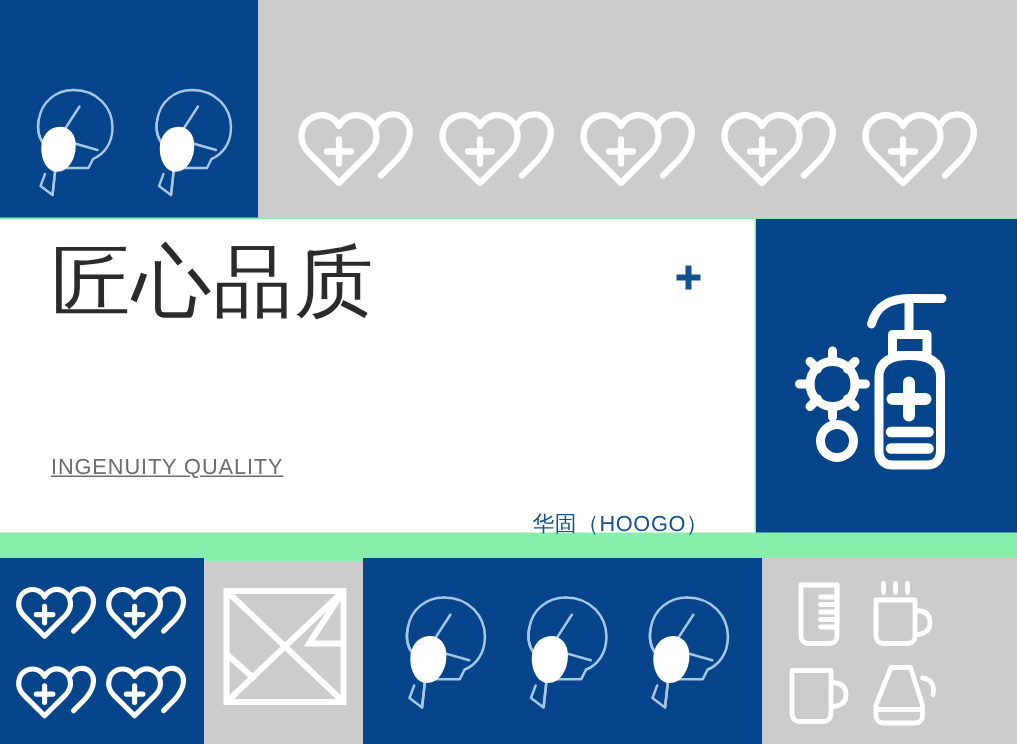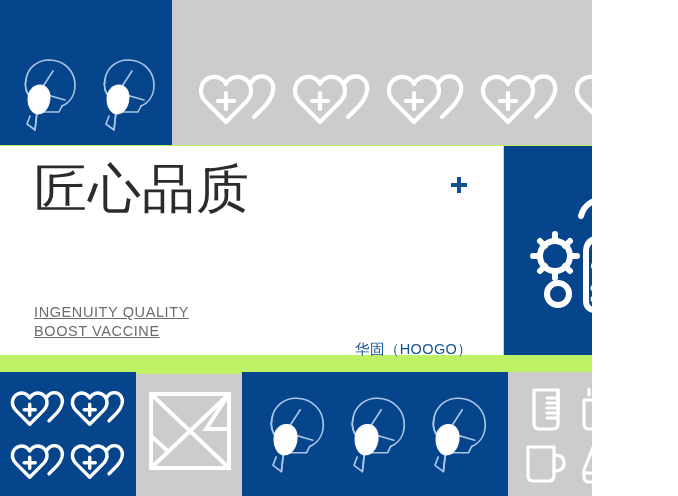--- a/index.html
+++ b/index.html
@@ -1,21 +1,21 @@
 <!DOCTYPE html>
 <html><head>
 <meta charset="utf-8">
 <style>
   html,body{margin:0;padding:0;background:#ffffff;}
   body{font-family:"Liberation Sans","DejaVu Sans",sans-serif;}
 
   #poster{
     position:relative;
-    width:592px;height:496px;
-    background:#bef264;
+    width:678px;height:496px;
+    background:#86efac;
     overflow:hidden;
   }
 
   
   .panel{position:absolute;box-sizing:border-box;}
   .blue{background:#06458c;}
   .gray{background:#cccccc;}
   .white{background:#ffffff;}
 
   
@@ -174,21 +174,20 @@
 
   <div class="panel white" id="mid-white"></div>
   <div class="panel blue" id="mid-blue"></div>
 
   <div id="headline">
     <div class="hl-line hl-dark">匠心品质</div>
   </div>
 
   <div id="subtitle">
     <div>INGENUITY QUALITY</div>
-    <div>BOOST VACCINE</div>
   </div>
 
   <div id="brand">华固（HOOGO）</div>
 
   <div id="plus-mark">
     <svg width="18" height="18" viewBox="0 0 18 18">
       <path d="M7 1 H11 V7 H17 V11 H11 V17 H7 V11 H1 V7 H7 Z" fill="#14528f"></path>
     </svg>
   </div>
 

